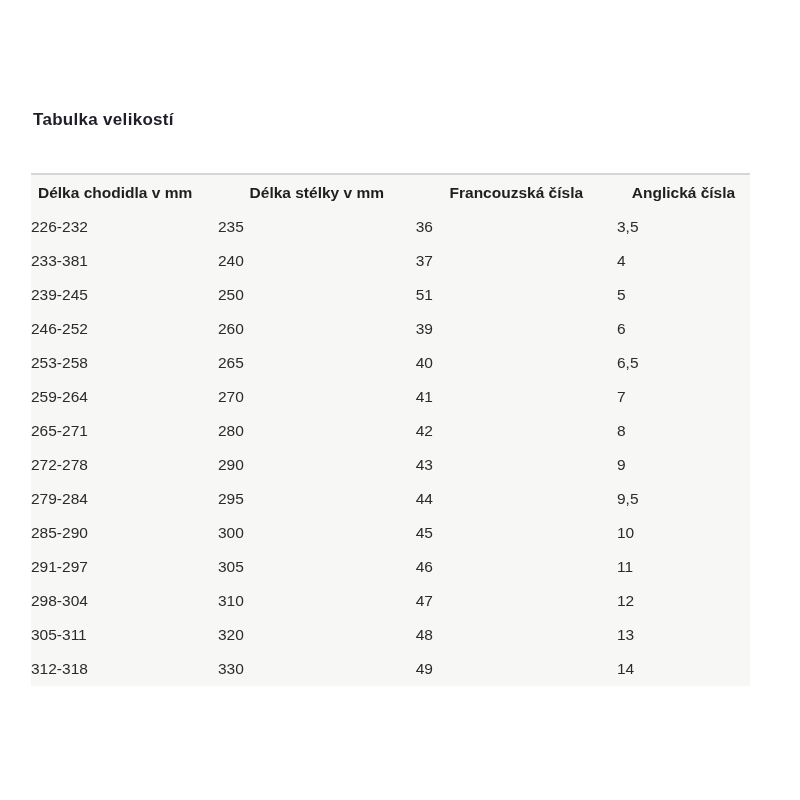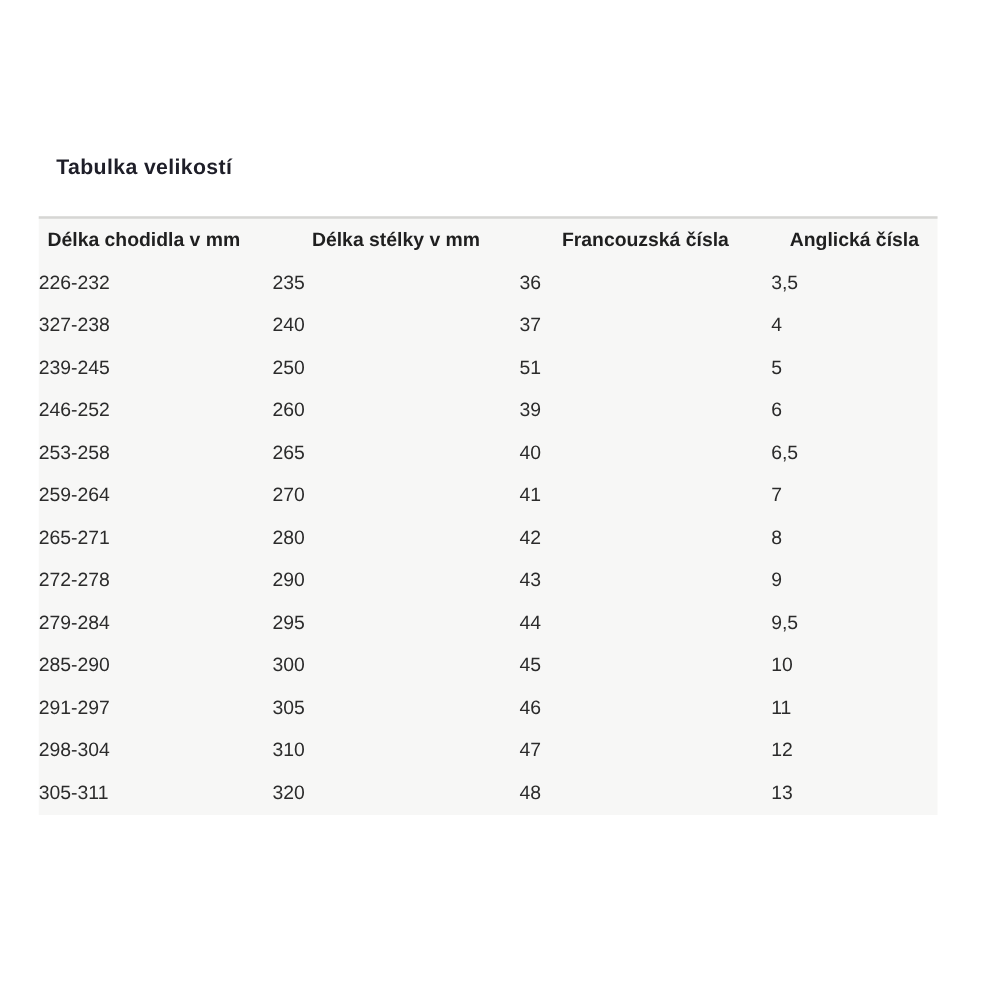--- a/index.html
+++ b/index.html
@@ -11,26 +11,25 @@
   .page {
     position: relative;
     width: 800px;
     height: 800px;
     background: #ffffff;
     overflow: hidden;
   }
   .page-title {
     position: absolute;
     left: 33px;
-    top: 124px;
+    top: 110px;
     font-size: 17px;
     font-weight: 700;
     letter-spacing: 0.3px;
     color: #1e1e28;
-    margin-left: 12px;
   }
   .size-table-wrap {
     position: absolute;
     left: 31px;
     top: 145px;
     width: 719px;
     background: #f7f7f6;
     border-top: 2px solid #d6d6d4;
     box-sizing: border-box;
     margin-top: 28px;
@@ -92,21 +91,21 @@
         </tr>
       </thead>
       <tbody id="size-table-body">
           <tr>
             <td>226-232</td>
             <td>235</td>
             <td>36</td>
             <td>3,5</td>
           </tr>
           <tr>
-            <td>327-238</td>
+            <td>233-381</td>
             <td>240</td>
             <td>37</td>
             <td>4</td>
           </tr>
           <tr>
             <td>239-245</td>
             <td>250</td>
             <td>51</td>
             <td>5</td>
           </tr>
@@ -163,17 +162,23 @@
             <td>310</td>
             <td>47</td>
             <td>12</td>
           </tr>
           <tr>
             <td>305-311</td>
             <td>320</td>
             <td>48</td>
             <td>13</td>
           </tr>
+          <tr>
+            <td>312-318</td>
+            <td>330</td>
+            <td>49</td>
+            <td>14</td>
+          </tr>
         </tbody>
     </table>
   </div>
 
 </div>
 
 </body></html>

